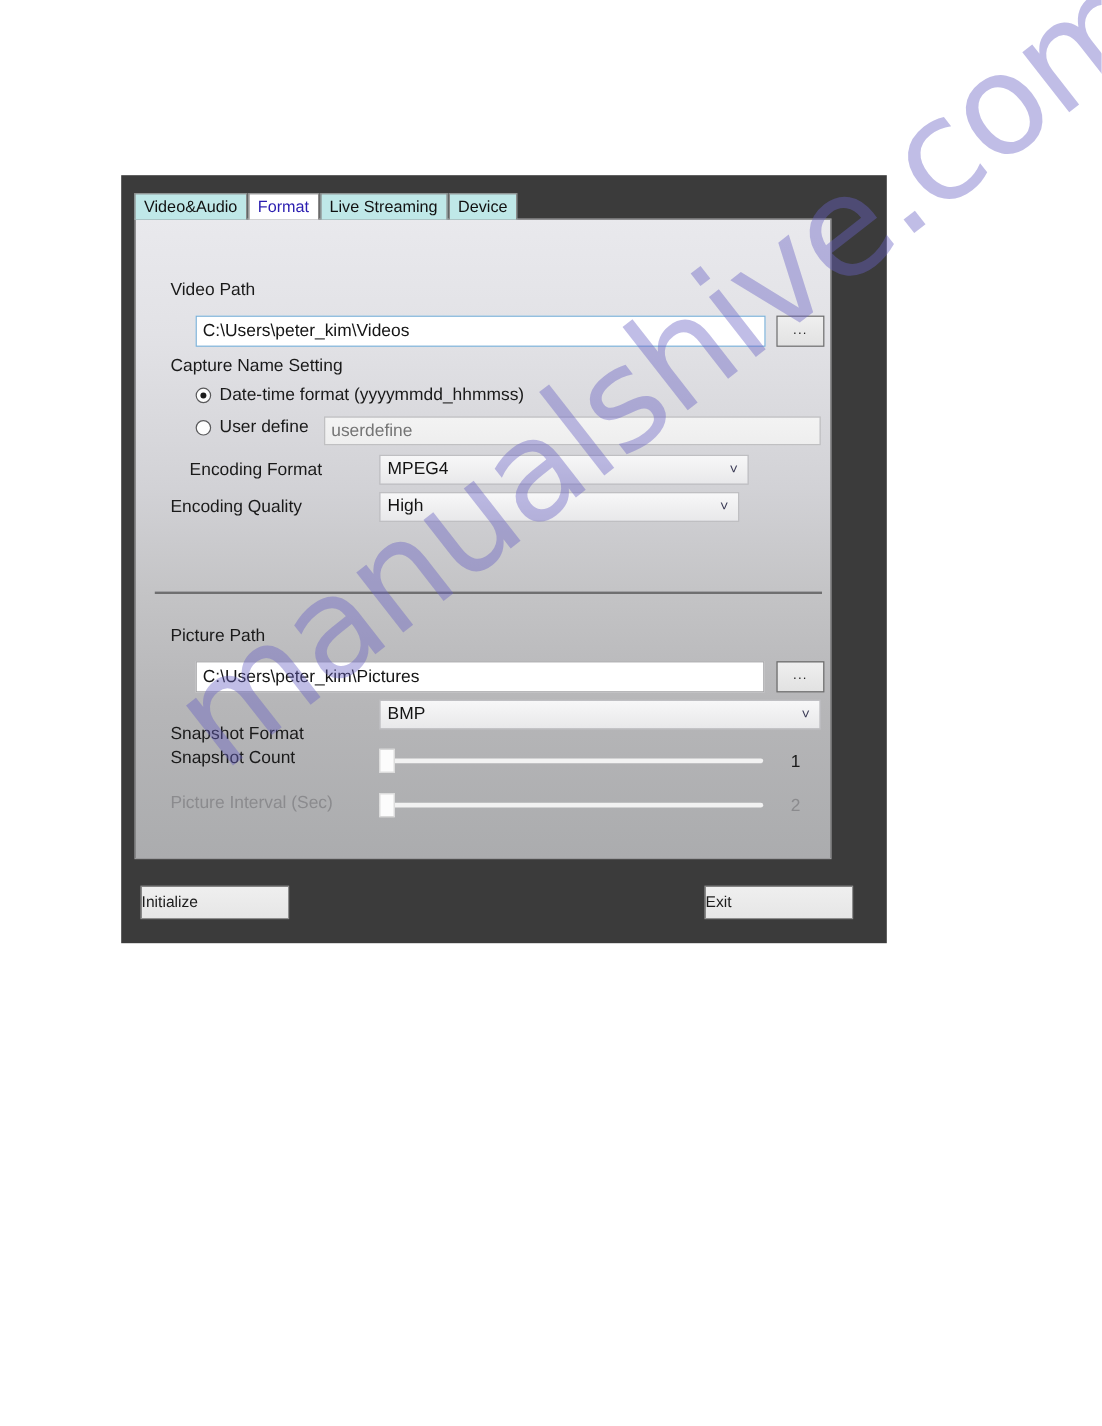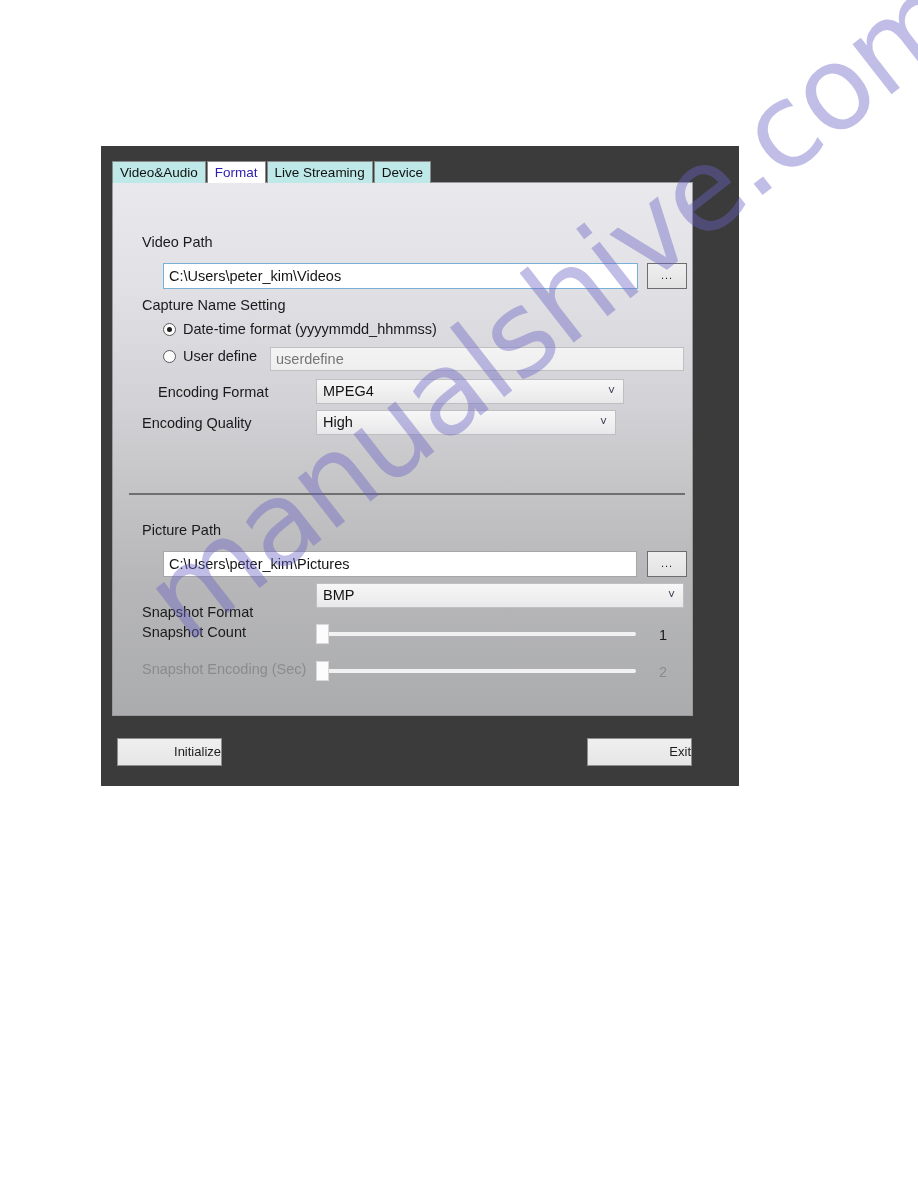--- a/index.html
+++ b/index.html
@@ -232,28 +232,28 @@
     position: absolute;
     font-size: 14.5px;
     color: #1a1a1a;
     font-family: "Liberation Sans", sans-serif;
   }
   .slider-value.disabled { color: #8b8b8e; }
 
   
   .action-btn {
     position: absolute;
-    width: 105px;
+    width: 124px;
     height: 28px;
     box-sizing: border-box;
     background: linear-gradient(180deg,#efefef 0%, #e6e6e6 100%);
     border: 1px solid #8d8d8d;
     font-size: 13px;
     color: #1c1c1c;
-    text-align: right;
+    text-align: left;
     line-height: 26px;
     font-family: "Liberation Sans", sans-serif;
   }
 </style>
 </head>
 <body>
 
 <div id="watermark">
   <div class="wm-text">manualshive.com</div>
 </div>
@@ -315,21 +315,21 @@
       <span class="chev">˅</span>
     </div>
 
     <div class="lbl" style="left:29px; top:441px;">Snapshot Count</div>
     <div class="slider" style="left:203px; top:440px; width:320px;">
       <div class="track" style="width:320px;"></div>
       <div class="thumb"></div>
     </div>
     <div class="slider-value" style="left:546px; top:444px;">1</div>
 
-    <div class="lbl disabled" style="left:29px; top:478px;">Snapshot Encoding (Sec)</div>
+    <div class="lbl disabled" style="left:29px; top:478px;">Picture Interval (Sec)</div>
     <div class="slider" style="left:203px; top:477px; width:320px;">
       <div class="track" style="width:320px;"></div>
       <div class="thumb"></div>
     </div>
     <div class="slider-value disabled" style="left:546px; top:481px;">2</div>
 
   </div>
 
   <div class="action-btn" style="left:16px; top:592px;">Initialize</div>
   <div class="action-btn" style="left:486px; top:592px;">Exit</div>

